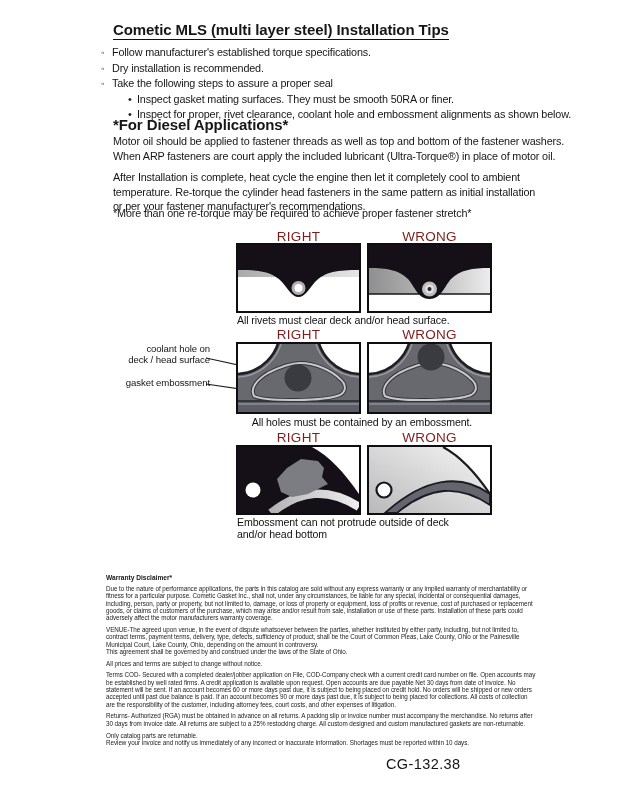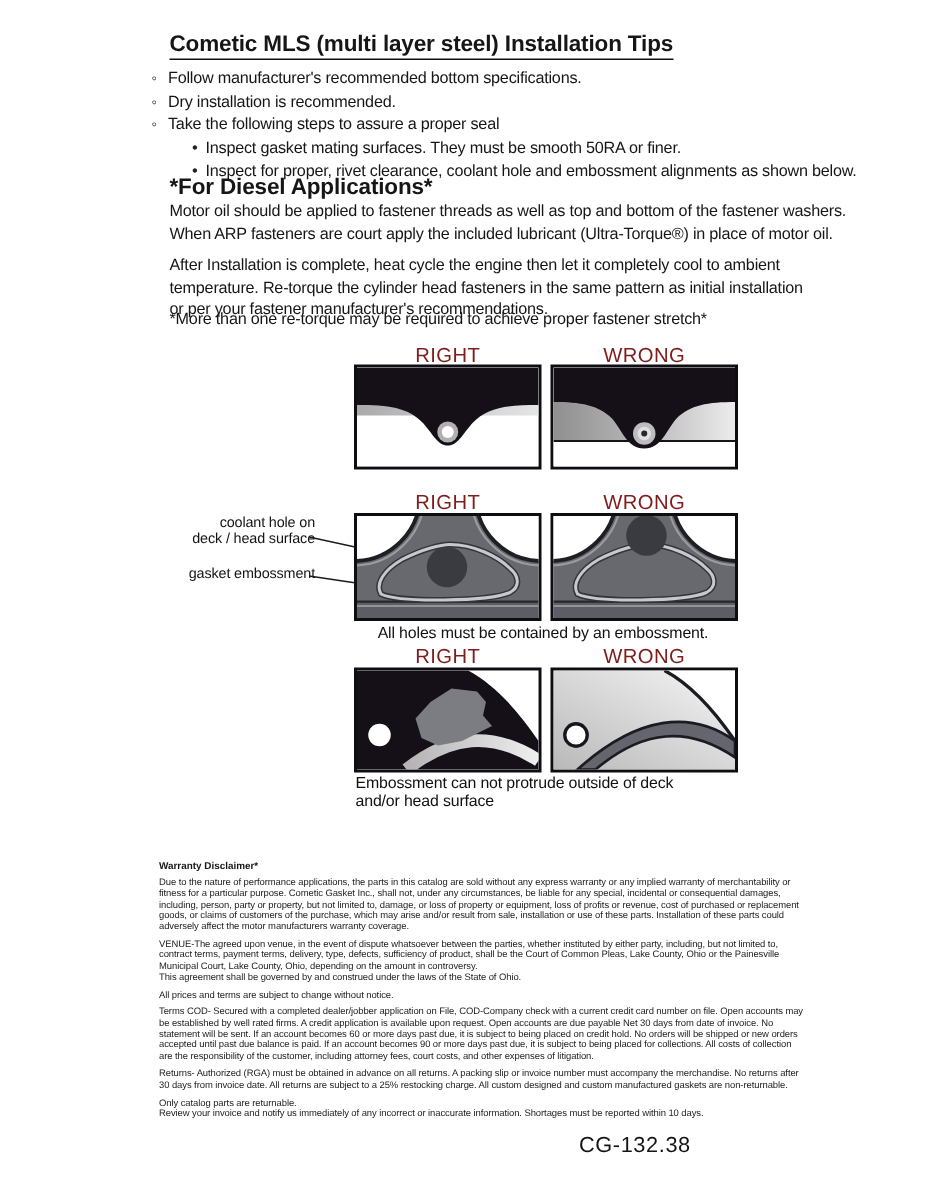--- a/index.html
+++ b/index.html
@@ -58,21 +58,21 @@
 </head>
 <body>
 
 <div class="page">
 
   <div class="abs title">Cometic MLS (multi layer steel) Installation Tips</div>
 
   <div class="abs bullets">
     <div class="b-line">
       <span class="b-mark">◦</span>
-      <span>Follow manufacturer's recommended bottom specifications.</span>
+      <span>Follow manufacturer's established torque specifications.</span>
     </div>
     <div class="b-line">
       <span class="b-mark">◦</span>
       <span>Dry installation is recommended.</span>
     </div>
     <div class="b-line">
       <span class="b-mark">◦</span>
       <span>Take the following steps to assure a proper seal</span>
     </div>
     <div class="b-line sb">
@@ -125,20 +125,21 @@
       <rect x="0" y="23" width="121" height="26" fill="url(#deckW1)"></rect>
       <rect x="0" y="49" width="121" height="17" fill="#ffffff"></rect>
       <line x1="0" y1="49" x2="121" y2="49" stroke="#16161a" stroke-width="1.4"></line>
       <path d="M0,0 H121 V23 C103,23 91,25 82,34 C75,42 72,54 60.5,54 C49,54 46,42 39,34 C30,25 18,23 0,23 Z" fill="#150f18"></path>
       <circle cx="60.5" cy="44" r="7.5" fill="#bdbdbd"></circle>
       <circle cx="60.5" cy="44" r="4.5" fill="#e0e0e0"></circle>
       <circle cx="60.5" cy="44" r="2" fill="#26262c"></circle>
     </svg>
   </div>
 
+  <div class="abs caption" style="left:237px;top:314px;">All rivets must clear deck and/or head surface.</div>
 
   <div class="abs hdr-label" style="left:236px;top:327px;">RIGHT</div>
   <div class="abs hdr-label" style="left:367px;top:327px;">WRONG</div>
 
   <div class="abs d2-label" style="left:110px;top:344px;">coolant hole on
 deck / head surface</div>
   <div class="abs d2-label" style="left:110px;top:378px;">gasket embossment</div>
 
   <svg class="abs" style="left:206px;top:350px;" width="110" height="50">
     <line x1="0" y1="8" x2="92" y2="28" stroke="#1a1a1a" stroke-width="1.1"></line>
@@ -208,21 +209,21 @@
       </defs>
       <rect x="0" y="0" width="121" height="66" fill="url(#bodyL3)"></rect>
       <path d="M74,0 H121 V47 C106,25 91,9 74,0 Z" fill="#ffffff"></path>
       <path d="M74,0 C91,9 106,25 121,47" fill="none" stroke="#1b1b21" stroke-width="2.2"></path>
       <path d="M28,66 C60,39 90,37 121,58 L121,47 C92,26 56,30 16,66 Z" fill="#65656e" stroke="#1b1b21" stroke-width="1.8"></path>
       <circle cx="15" cy="43" r="7.5" fill="#ffffff" stroke="#16161c" stroke-width="2.2"></circle>
     </svg>
   </div>
 
   <div class="abs caption caption-pre" style="left:237px;top:517px;">Embossment can not protrude outside of deck
-and/or head surface</div>
+and/or head bottom</div>
 
   <div class="abs disc">
     <div class="disc-h">Warranty Disclaimer*</div>
     <p>Due to the nature of performance applications, the parts in this catalog are sold without any express warranty or any implied warranty of merchantability or
 fitness for a particular purpose.  Cometic Gasket Inc., shall not, under any circumstances, be liable for any special, incidental or consequential damages,
 including, person, party or property, but not limited to, damage, or loss of property or equipment, loss of profits or revenue, cost of purchased or replacement
 goods, or claims of customers of the purchase, which may arise and/or result from sale, installation or use of these parts.  Installation of these parts could
 adversely affect the motor manufacturers warranty coverage.</p>
     <p>VENUE-The agreed upon venue, in the event of dispute whatsoever between the parties, whether instituted by either party, including, but not limited to,
 contract terms, payment terms, delivery, type, defects, sufficiency of product, shall be the Court of Common Pleas, Lake County, Ohio or the Painesville

